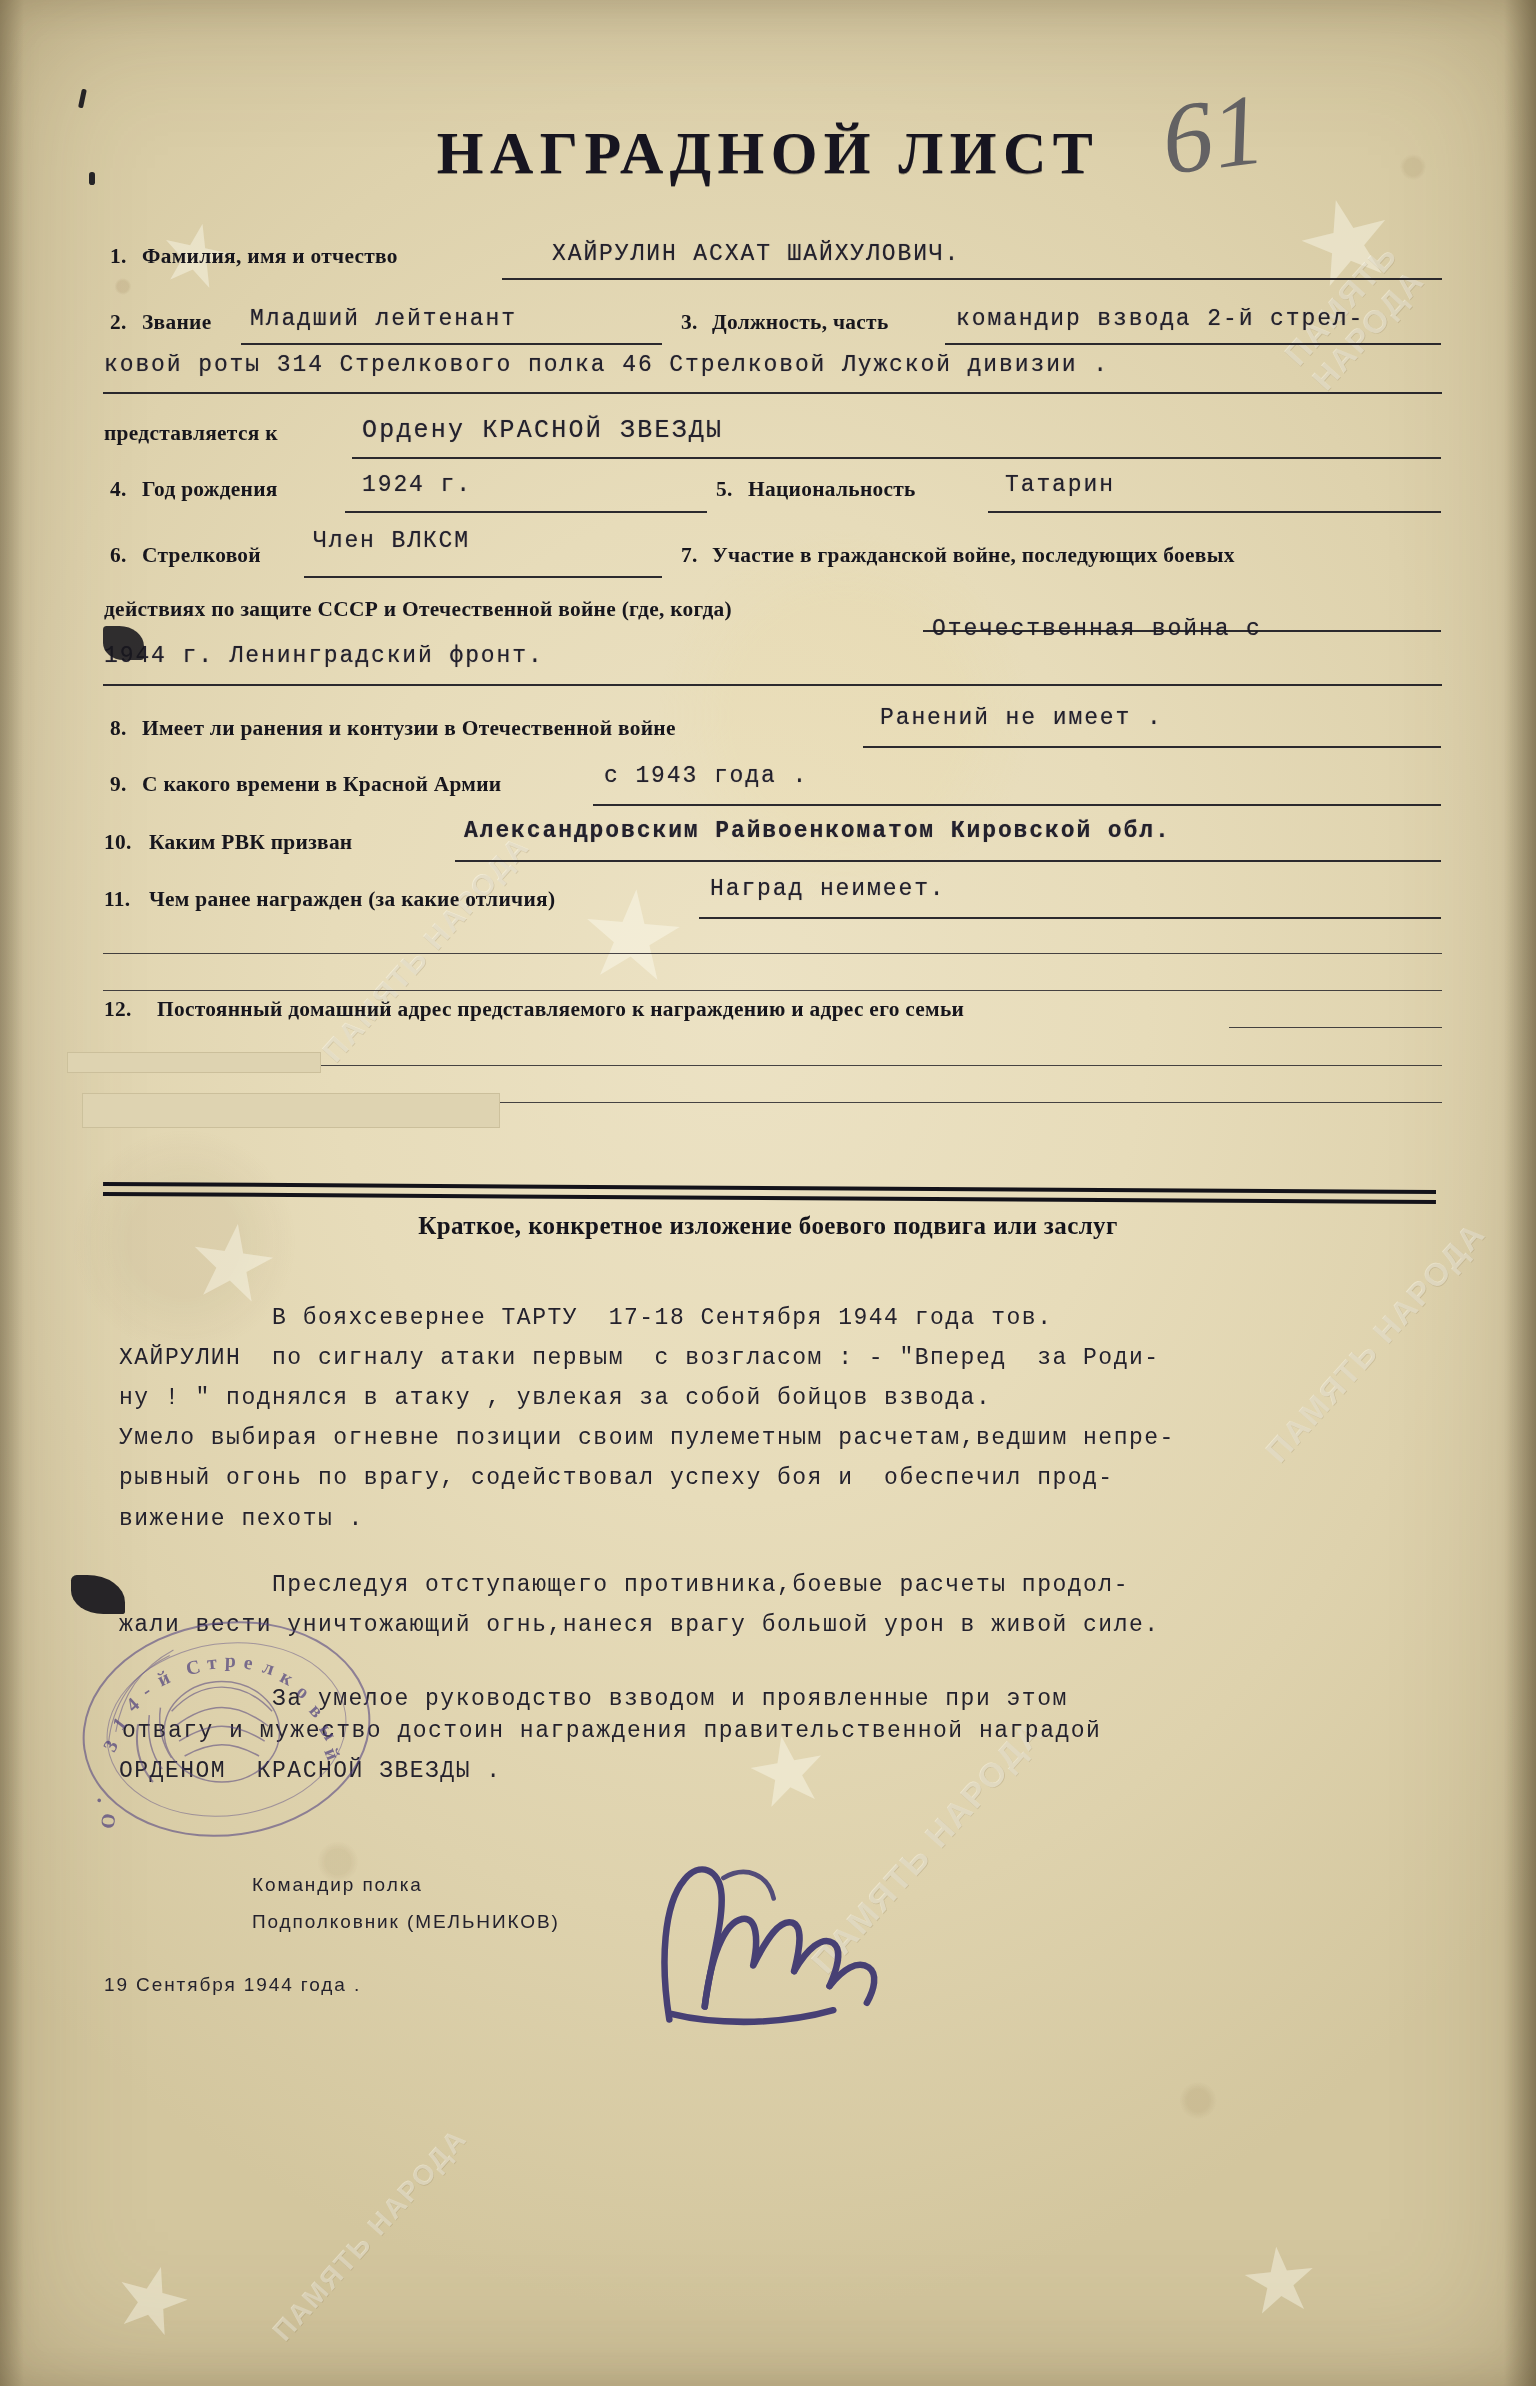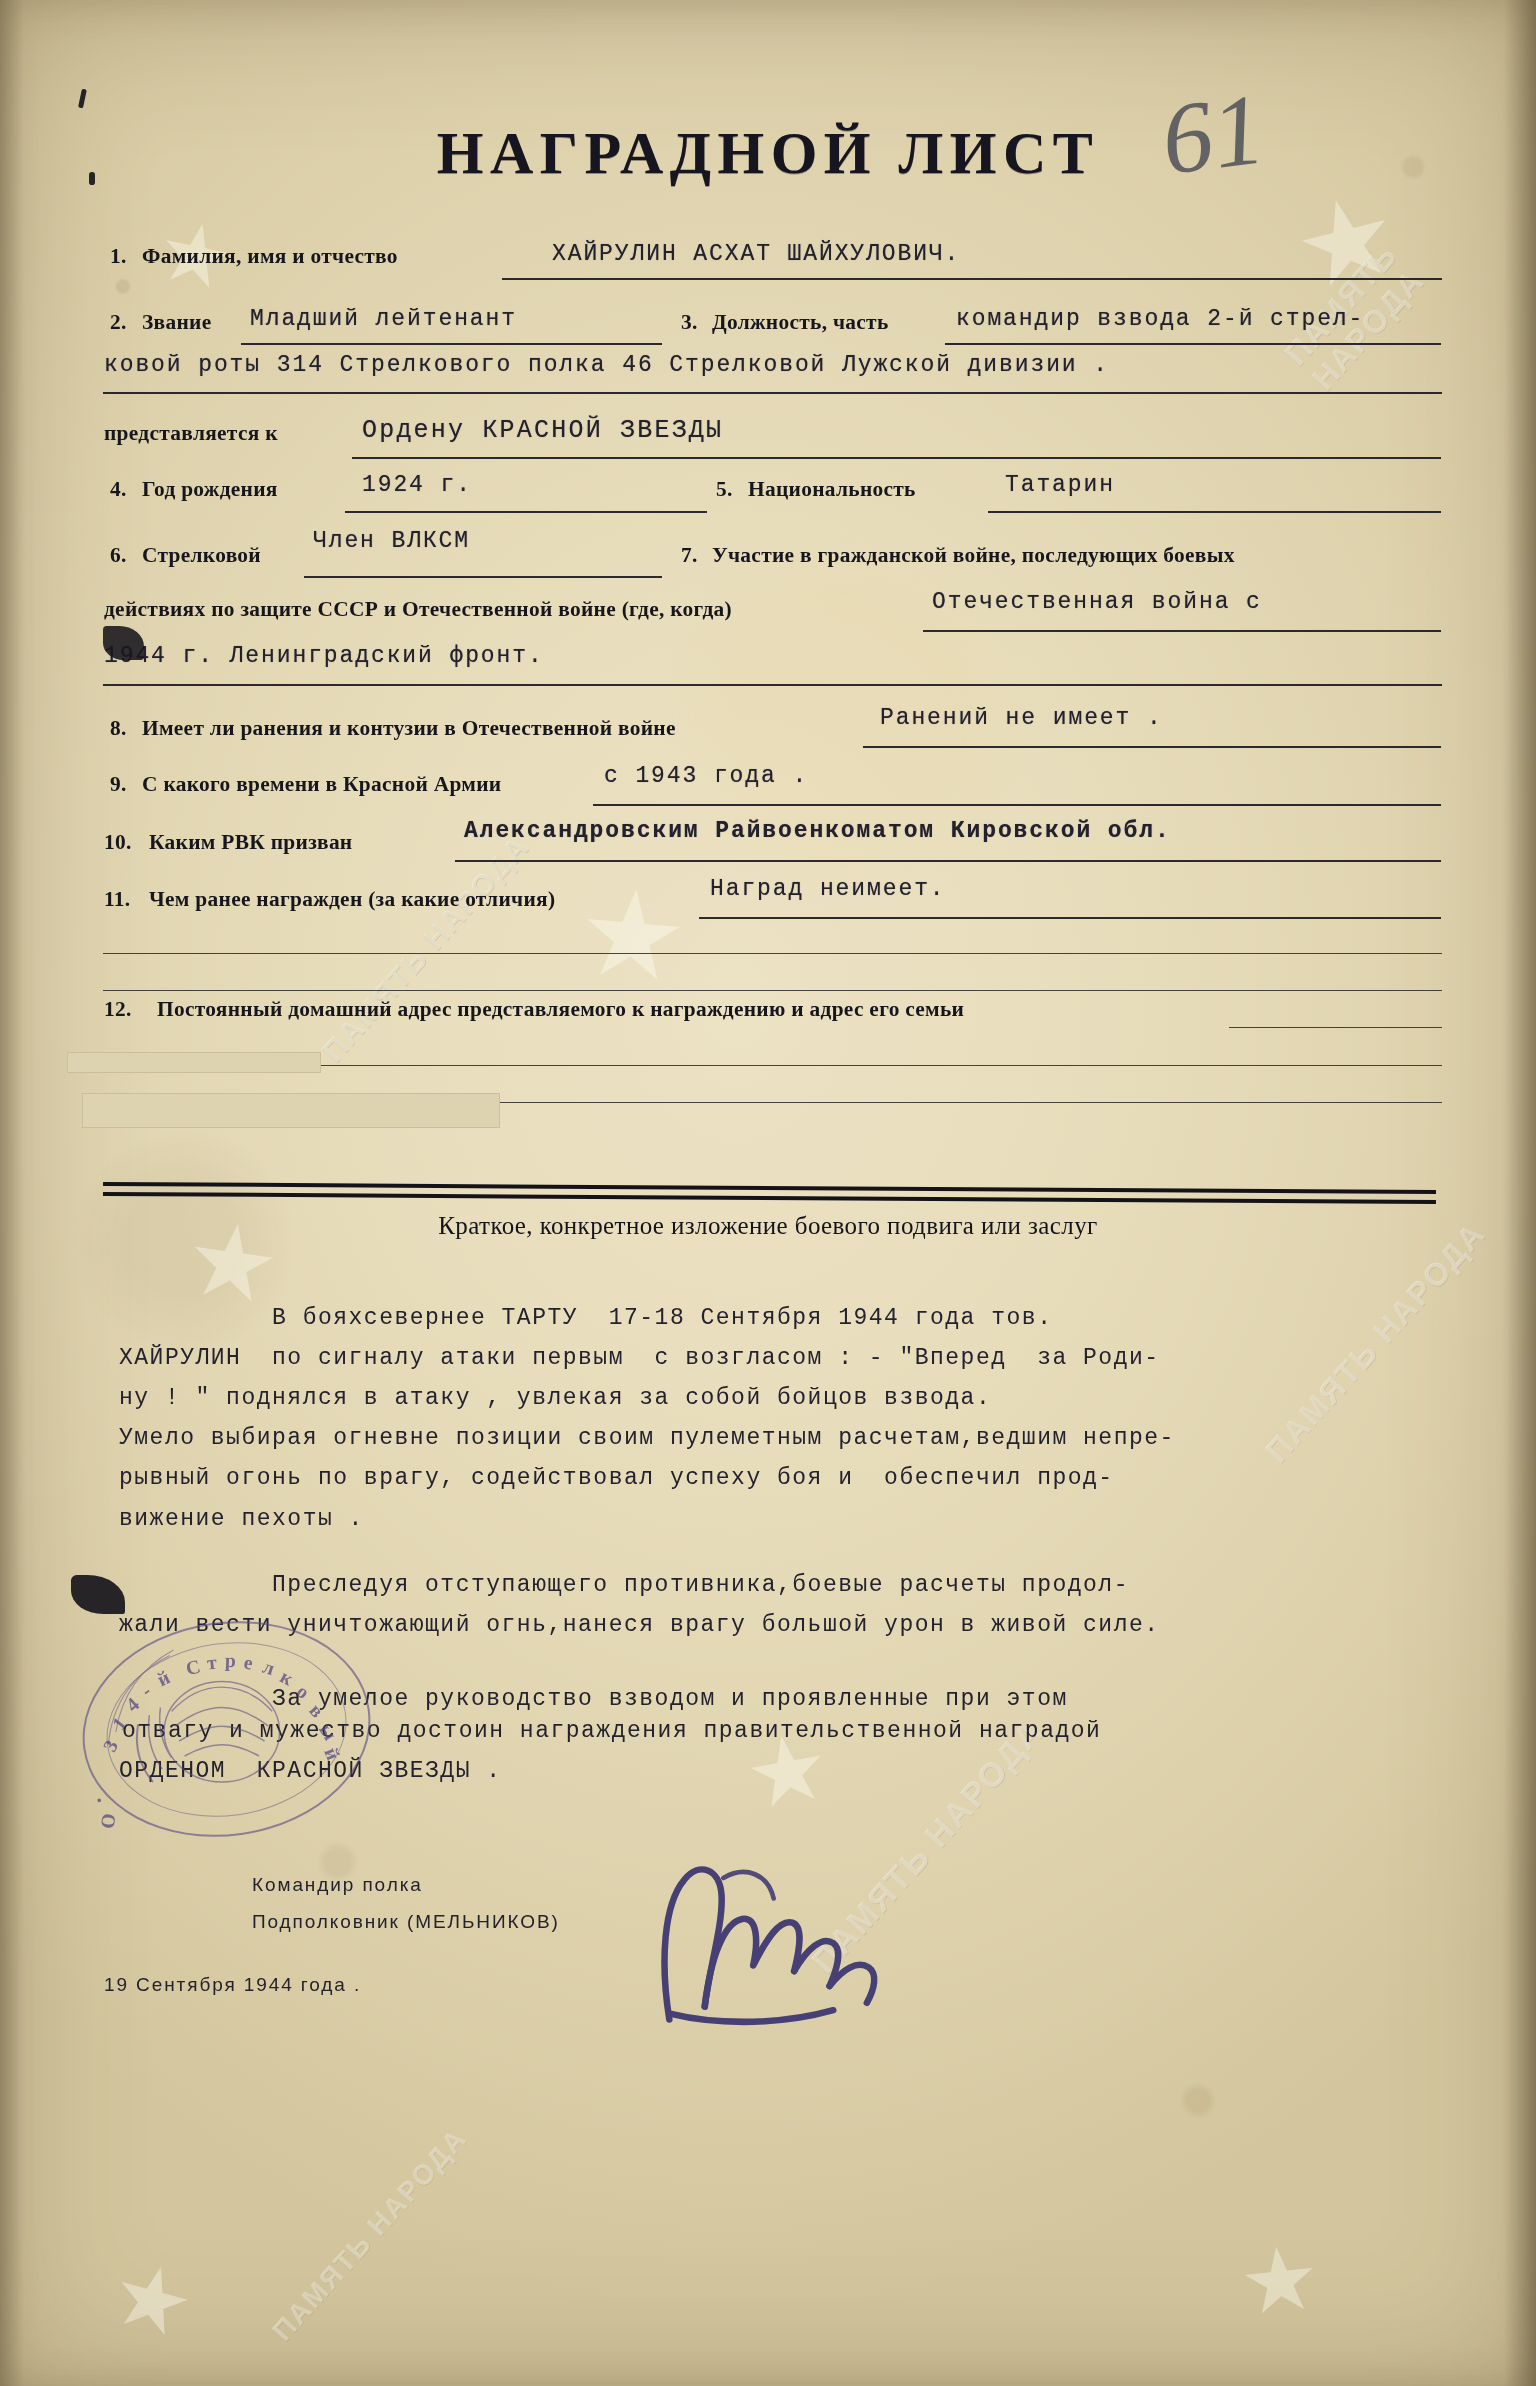--- a/index.html
+++ b/index.html
@@ -60,21 +60,21 @@
   .rule{position:absolute;height:0;border-bottom:2.1px solid #1b1a22;opacity:.92;}
   .rule.thin{border-bottom-width:1.5px;opacity:.8;}
 
   
   .sep{position:absolute;left:103px;width:1333px;}
   .sep i{display:block;height:3.7px;background:#14131a;}
   .sep i+i{margin-top:6.5px;}
 
   
   .bodyhead{position:absolute;left:0;right:0;top:1212px;text-align:center;
-    font-family:"Liberation Serif",serif;font-weight:400;font-size:25px;color:#15141b;letter-spacing:0.4px;}
+    font-family:"Liberation Serif",serif;font-weight:700;font-size:25px;color:#15141b;letter-spacing:0.4px;}
   .para{position:absolute;font-family:"Liberation Mono","DejaVu Sans Mono",monospace;
     font-size:23px;letter-spacing:1.5px;color:#24222d;white-space:pre;}
 
   
   .sig-line{position:absolute;font-family:Liberation Sans, sans-serif;
     font-size:19px;letter-spacing:1.9px;color:#24222d;white-space:nowrap;}
   .signature{position:absolute;left:643px;top:1850px;width:280px;height:177px;}
   .stamp{position:absolute;left:82px;top:1622px;width:289px;height:214px;pointer-events:none;}
   .stamp .ring{position:absolute;inset:0;border:2.8px solid rgba(86,72,132,.60);border-radius:50%;
     transform:rotate(-8deg);}
@@ -151,21 +151,21 @@
 
   <div class="lbl" style="left:110px;top:543px;">6.</div>
   <div class="lbl" style="left:142px;top:543px;">Стрелковой</div>
   <div class="tw" style="left:313px;top:528px;">Член ВЛКСМ</div>
   <div class="rule" style="left:304px;top:576px;width:358px;"></div>
 
   <div class="lbl" style="left:681px;top:543px;">7.</div>
   <div class="lbl" style="left:712px;top:543px;">Участие в гражданской войне, последующих боевых</div>
 
   <div class="lbl" style="left:104px;top:597px;">действиях по защите СССР и Отечественной войне  (где,  когда)</div>
-  <div class="tw" style="left:932px;top:589px;">Отечественная война с</div>
+  <div class="tw" style="left:932px;top:616px;">Отечественная война с</div>
   <div class="rule" style="left:923px;top:630px;width:518px;"></div>
 
   <div class="tw" style="left:104px;top:643px;">1944 г. Ленинградский фронт.</div>
   <div class="rule" style="left:103px;top:684px;width:1339px;"></div>
 
   <div class="blot" style="left:103px;top:626px;width:41px;height:34px;border-radius:3.7px 60% 8% 50%;opacity:.88;"></div>
 
   <div class="lbl" style="left:110px;top:716px;">8.</div>
   <div class="lbl" style="left:142px;top:716px;">Имеет ли ранения и контузии в Отечественной войне</div>
   <div class="tw" style="left:880px;top:705px;">Ранений не имеет .</div>

